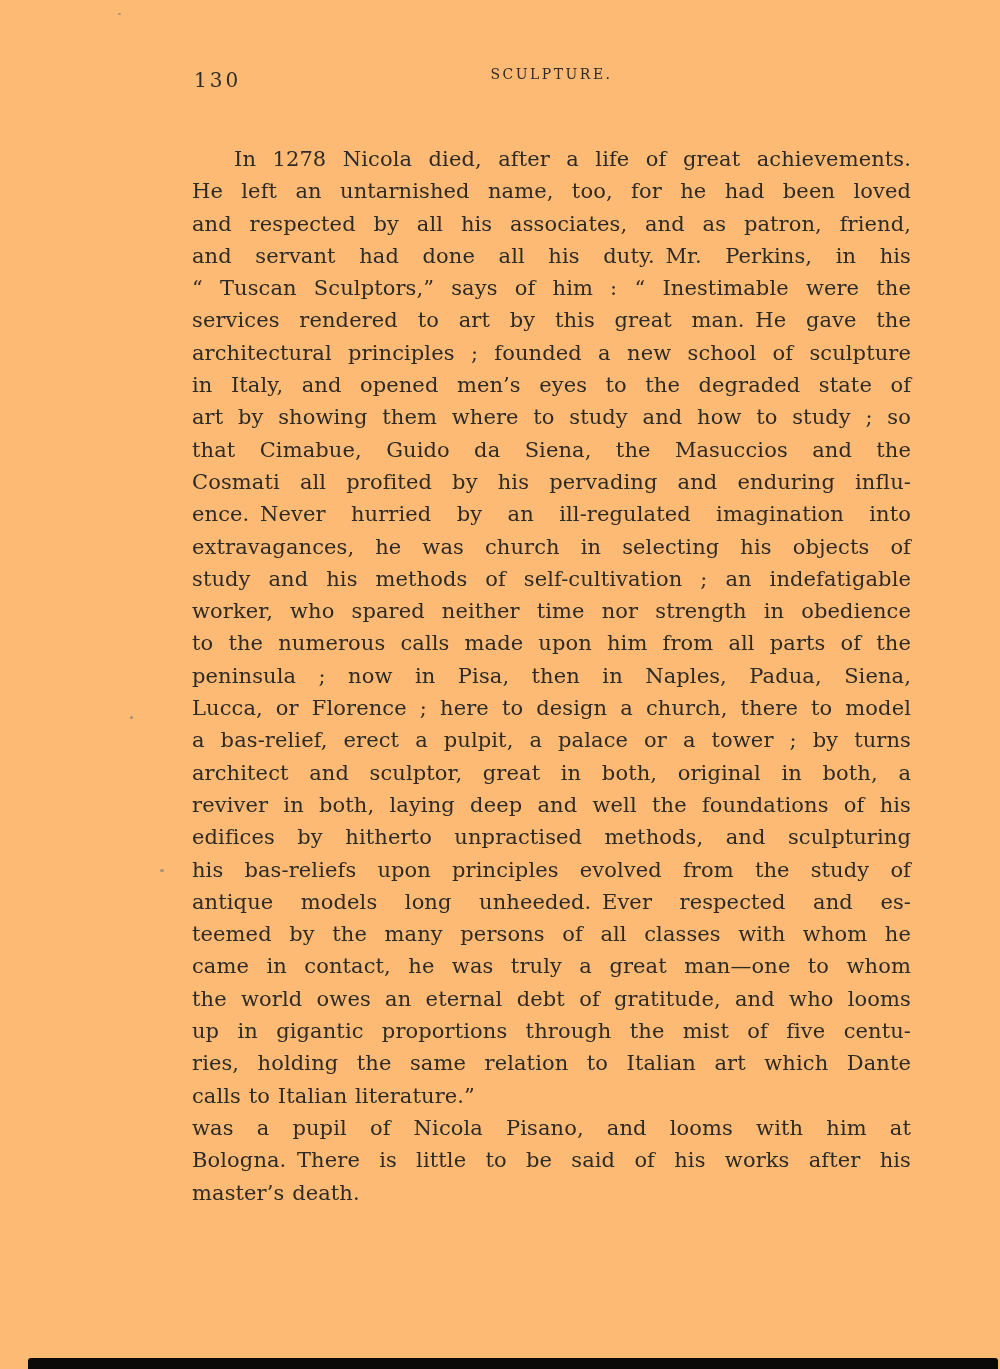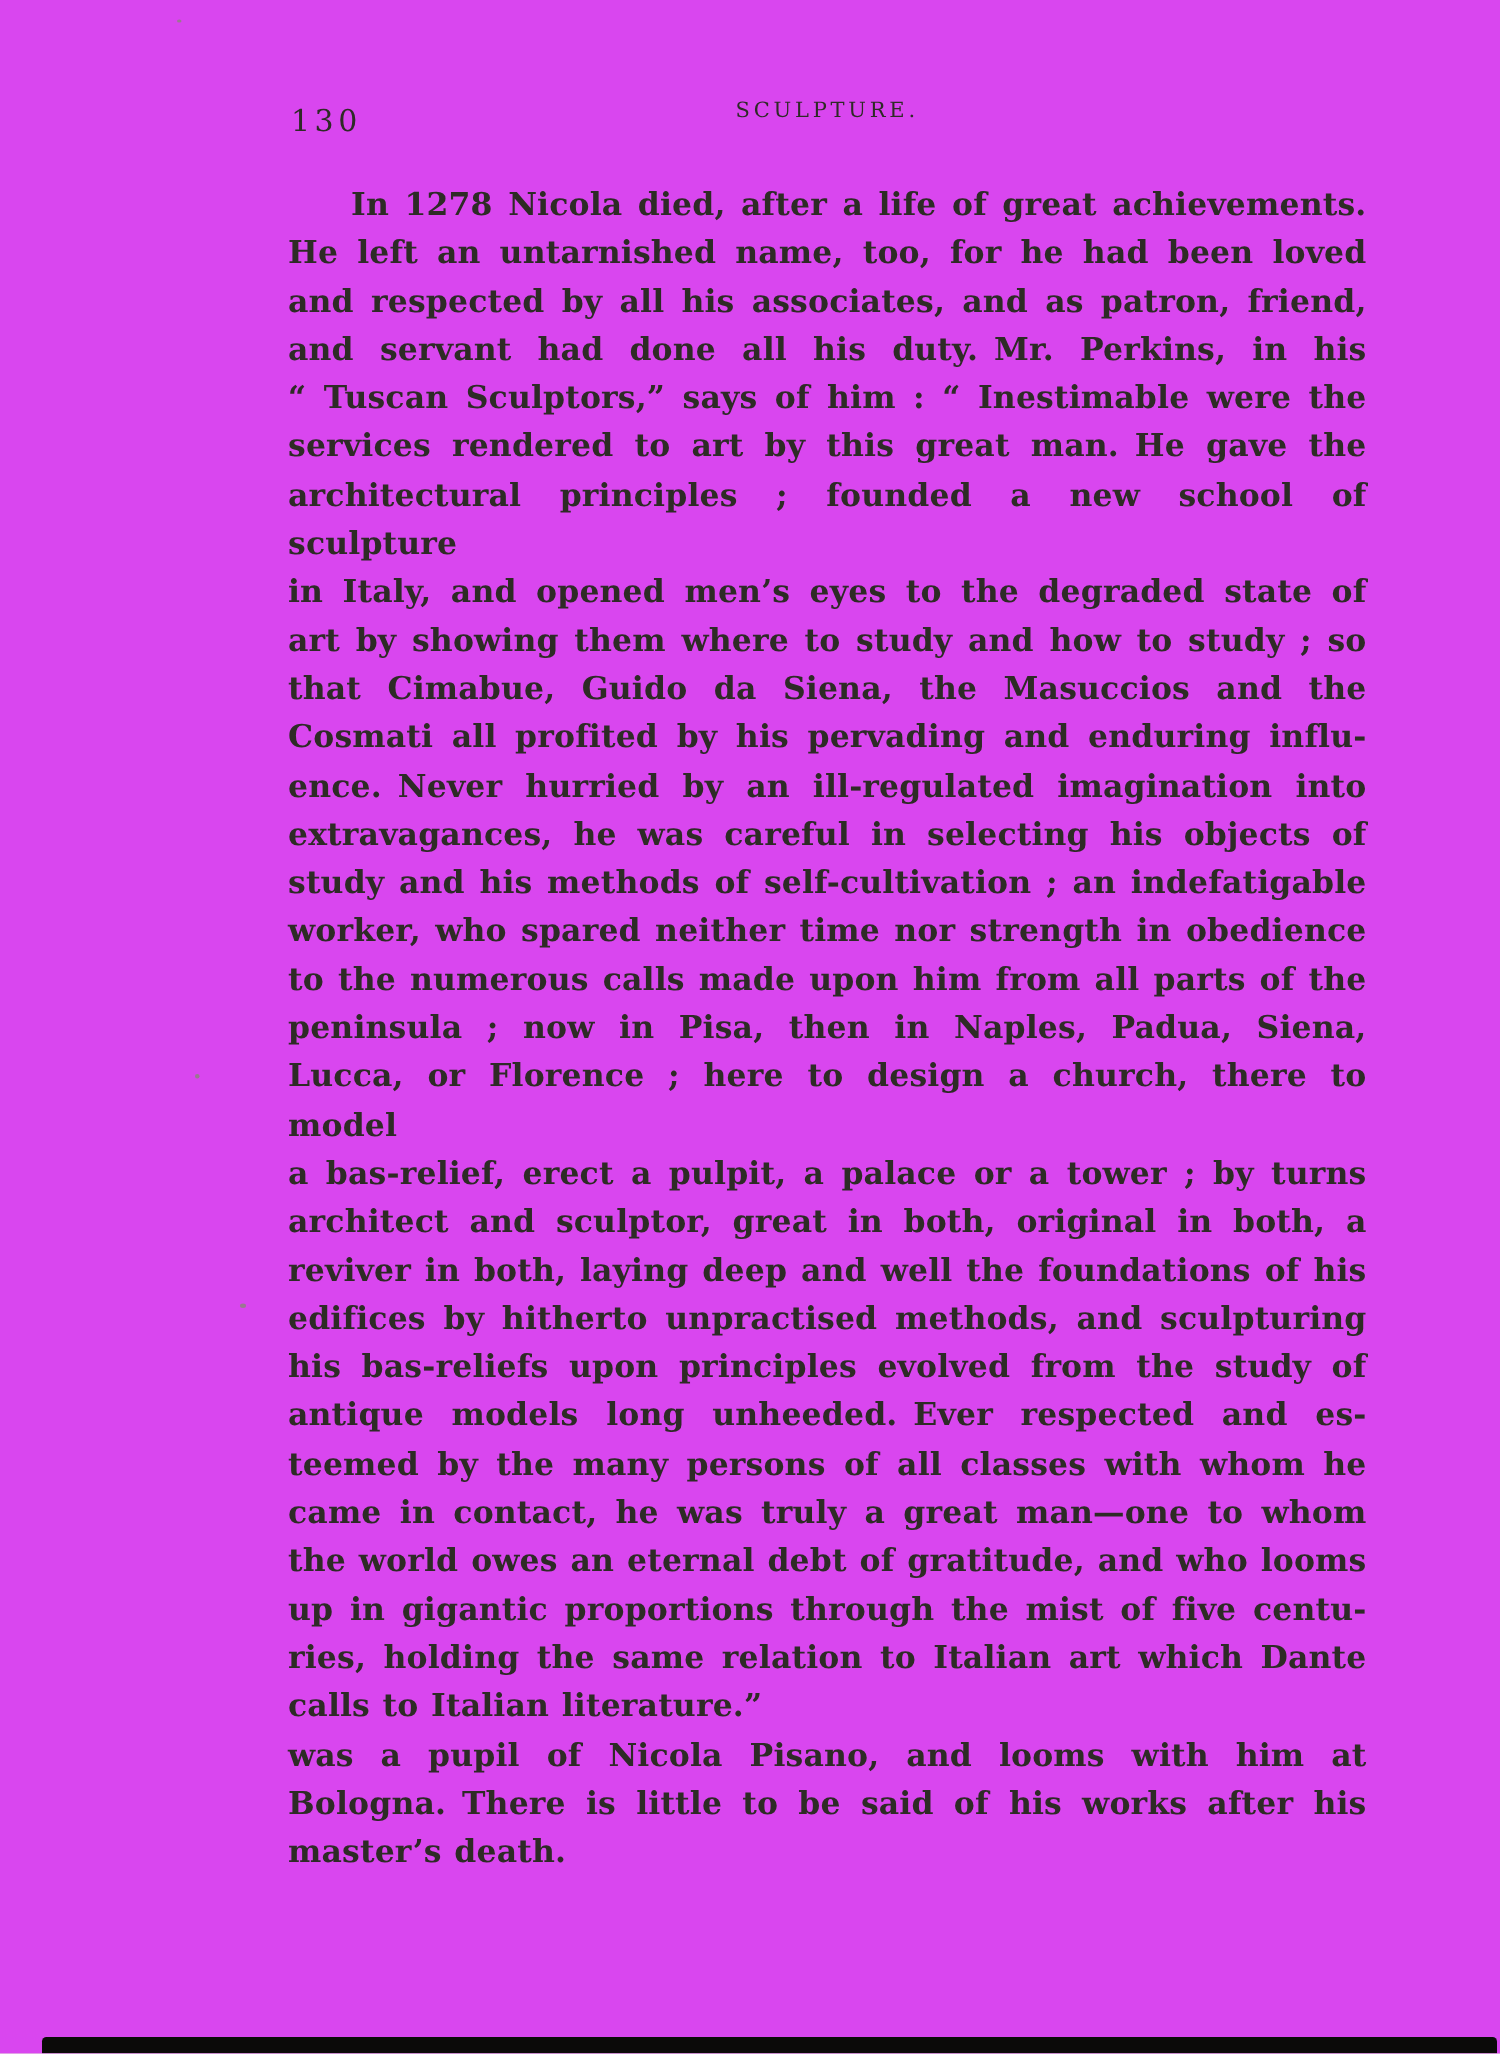--- a/index.html
+++ b/index.html
@@ -1,20 +1,20 @@
 <!DOCTYPE html>
 <html><head>
 <meta charset="utf-8">
 <style>
   html, body { margin: 0; padding: 0; background: #e9e7e2; }
   .page {
     position: relative;
     width: 1000px;
     height: 1369px;
-    background: #d946ef;
+    background: #fdba74;
     font-family: "DejaVu Serif", serif;
     color: #2e2b26;
     overflow: hidden;
   }
   .header {
     position: absolute;
     left: 192px;
     top: 66px;
     width: 719px;
     height: 28px;
@@ -31,23 +31,22 @@
     left: 0;
     right: 0;
     top: 0;
     text-align: center;
     font-size: 14px;
     letter-spacing: 2.5px;
   }
   .body-text {
     position: absolute;
     left: 192px;
-    top: 120px;
+    top: 143px;
     width: 719px;
-    font-weight: bold;
   }
   .para { margin: 0; }
   .line {
     font-size: 21px;
     line-height: 32.3px;
     letter-spacing: 0.1px;
     word-spacing: 1px;
     text-align: justify;
     text-align-last: justify;
   }
@@ -97,21 +96,21 @@
         <div class="line">and respected by all his associates, and as patron, friend,</div>
         <div class="line">and servant had done all his duty. Mr. Perkins, in his</div>
         <div class="line">“ Tuscan Sculptors,” says of him : “ Inestimable were the</div>
         <div class="line">services rendered to art by this great man. He gave the</div>
         <div class="line">architectural principles ; founded a new school of sculpture</div>
         <div class="line">in Italy, and opened men’s eyes to the degraded state of</div>
         <div class="line">art by showing them where to study and how to study ; so</div>
         <div class="line">that Cimabue, Guido da Siena, the Masuccios and the</div>
         <div class="line">Cosmati all profited by his pervading and enduring influ-</div>
         <div class="line">ence. Never hurried by an ill-regulated imagination into</div>
-        <div class="line">extravagances, he was careful in selecting his objects of</div>
+        <div class="line">extravagances, he was church in selecting his objects of</div>
         <div class="line">study and his methods of self-cultivation ; an indefatigable</div>
         <div class="line">worker, who spared neither time nor strength in obedience</div>
         <div class="line">to the numerous calls made upon him from all parts of the</div>
         <div class="line">peninsula ; now in Pisa, then in Naples, Padua, Siena,</div>
         <div class="line">Lucca, or Florence ; here to design a church, there to model</div>
         <div class="line">a bas-relief, erect a pulpit, a palace or a tower ; by turns</div>
         <div class="line">architect and sculptor, great in both, original in both, a</div>
         <div class="line">reviver in both, laying deep and well the foundations of his</div>
         <div class="line">edifices by hitherto unpractised methods, and sculpturing</div>
         <div class="line">his bas-reliefs upon principles evolved from the study of</div>

